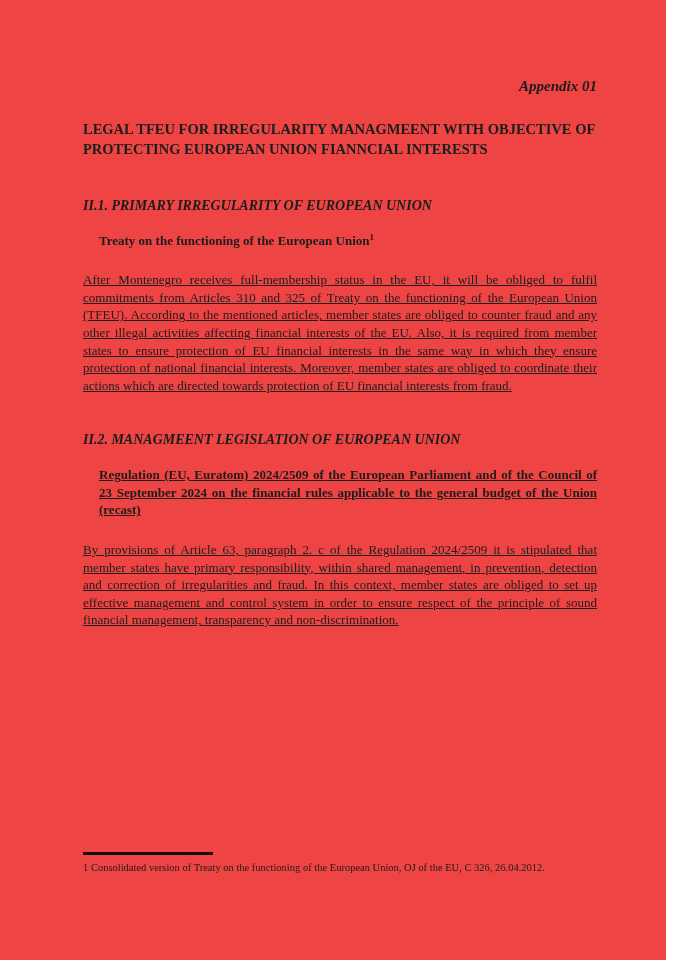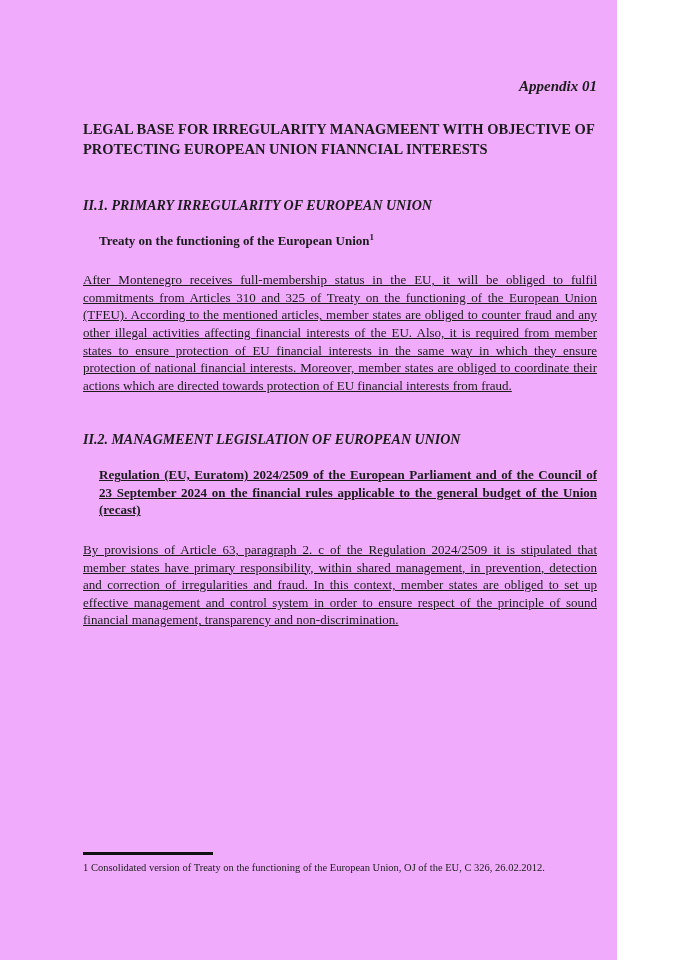--- a/index.html
+++ b/index.html
@@ -2,23 +2,23 @@
 <html><head>
 <meta charset="utf-8">
 <style>
   html, body {
     margin: 0;
     padding: 0;
     background: #ffffff;
   }
   .page {
     position: relative;
-    width: 617px;
+    width: 666px;
     height: 960px;
-    background: #f0abfc;
+    background: #ef4444;
     font-family: "Liberation Serif", serif;
     color: #1c1c1c;
     box-sizing: border-box;
     overflow: hidden;
   }
   .content {
     position: absolute;
     left: 83px;
     top: 78px;
     width: 514px;
@@ -85,35 +85,35 @@
   }
 </style>
 </head>
 <body>
 
 <div class="page">
   <div class="content">
 
     <div class="appendix">Appendix 01</div>
 
-    <h1 class="doc-title">LEGAL BASE FOR IRREGULARITY MANAGMEENT WITH OBJECTIVE OF PROTECTING EUROPEAN UNION FIANNCIAL INTERESTS</h1>
+    <h1 class="doc-title">LEGAL TFEU FOR IRREGULARITY MANAGMEENT WITH OBJECTIVE OF PROTECTING EUROPEAN UNION FIANNCIAL INTERESTS</h1>
 
     <h2 class="section-heading">II.1. PRIMARY IRREGULARITY OF EUROPEAN UNION</h2>
 
     <p class="subheading"><span>Treaty on the functioning of the European Union</span><sup class="fnref">1</sup></p>
 
     <p class="body-para">After Montenegro receives full-membership status in the EU, it will be obliged to fulfil commitments from Articles 310 and 325 of Treaty on the functioning of the European Union (TFEU). According to the mentioned articles, member states are obliged to counter fraud and any other illegal activities affecting financial interests of the EU. Also, it is required from member states to ensure protection of EU financial interests in the same way in which they ensure protection of national financial interests. Moreover, member states are obliged to coordinate their actions which are directed towards protection of EU financial interests from fraud.</p>
 
 
     <h2 class="section-heading">II.2. MANAGMEENT LEGISLATION OF EUROPEAN UNION</h2>
 
     <p class="subheading justify">Regulation (EU, Euratom) 2024/2509 of the European Parliament and of the Council of 23 September 2024 on the financial rules applicable to the general budget of the Union (recast)</p>
 
 
     <p class="body-para">By provisions of Article 63, paragraph 2. c of the Regulation 2024/2509 it is stipulated that member states have primary responsibility, within shared management, in prevention, detection and correction of irregularities and fraud. In this context, member states are obliged to set up effective management and control system in order to ensure respect of the principle of sound financial management, transparency and non-discrimination.</p>
 
   </div>
 
   <div class="footnote-area">
     <div class="footnote-rule"></div>
-    <p class="footnote-text"><span>1</span> <span>Consolidated version of Treaty on the functioning of the European Union, OJ of the EU, C 326, 26.02.2012.</span></p>
+    <p class="footnote-text"><span>1</span> <span>Consolidated version of Treaty on the functioning of the European Union, OJ of the EU, C 326, 26.04.2012.</span></p>
   </div>
 </div>
 
 </body></html>

